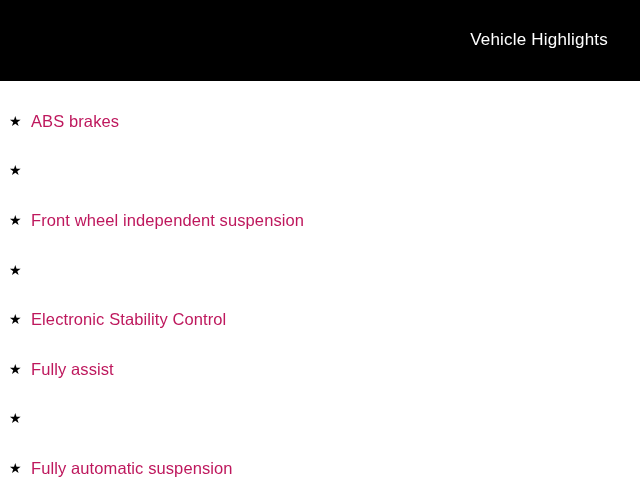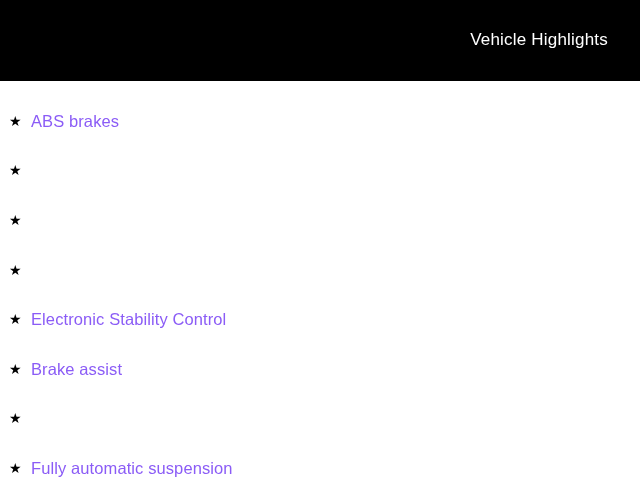--- a/index.html
+++ b/index.html
@@ -51,21 +51,21 @@
   }
   .bullet-star {
     width: 22px;
     flex: 0 0 22px;
     color: #000000;
     font-size: 14px;
     line-height: 14px;
     text-align: left;
   }
   .item-label {
-    color: #8b5cf6;
+    color: #be185d;
     font-size: 16.5px;
     line-height: 20px;
     letter-spacing: 0.1px;
     white-space: nowrap;
   }
 </style>
 </head>
 <body>
 
 <div class="page">
@@ -80,34 +80,35 @@
       <span class="bullet-star">★</span>
       <span class="item-label">ABS brakes</span>
     </li>
 
     <li class="highlight-item">
       <span class="bullet-star">★</span>
     </li>
 
     <li class="highlight-item">
       <span class="bullet-star">★</span>
+      <span class="item-label">Front wheel independent suspension</span>
     </li>
 
     <li class="highlight-item">
       <span class="bullet-star">★</span>
     </li>
 
     <li class="highlight-item">
       <span class="bullet-star">★</span>
       <span class="item-label">Electronic Stability Control</span>
     </li>
 
     <li class="highlight-item">
       <span class="bullet-star">★</span>
-      <span class="item-label">Brake assist</span>
+      <span class="item-label">Fully assist</span>
     </li>
 
     <li class="highlight-item">
       <span class="bullet-star">★</span>
     </li>
 
     <li class="highlight-item">
       <span class="bullet-star">★</span>
       <span class="item-label">Fully automatic suspension</span>
     </li>

